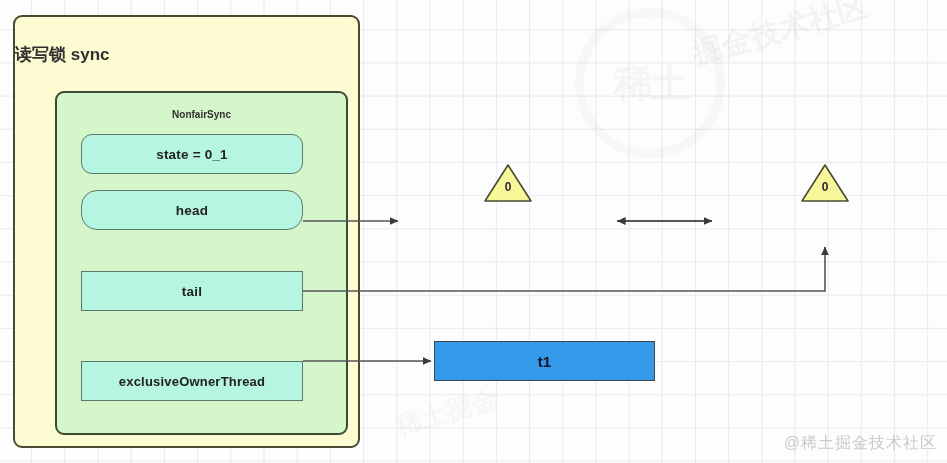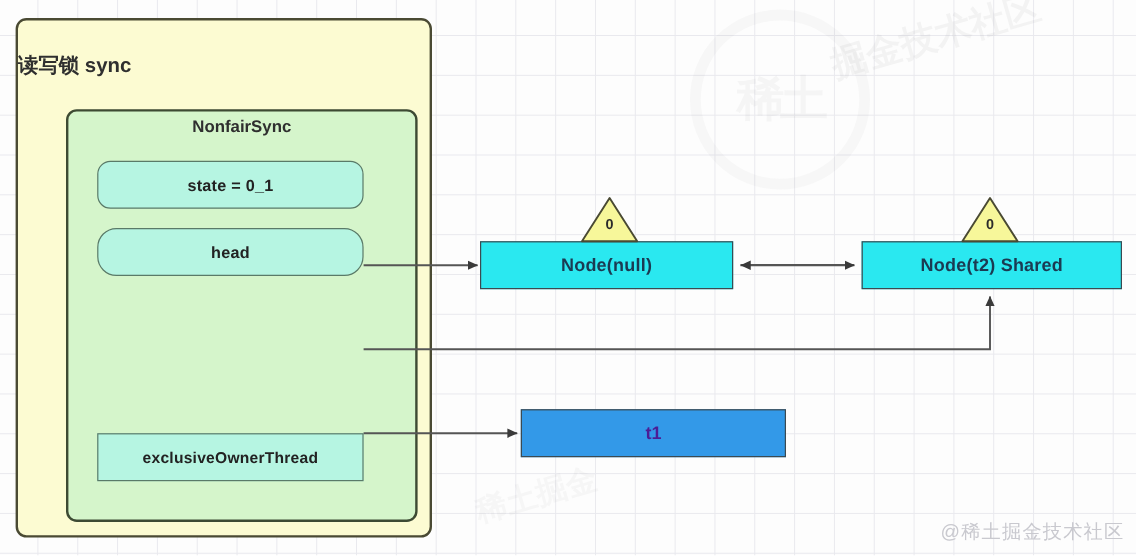--- a/index.html
+++ b/index.html
@@ -102,23 +102,23 @@
     height: 344px;
     box-sizing: border-box;
     background: #d5f5cb;
     border: 2.5px solid #3d4a33;
     border-radius: 9px;
   }
   .inner-title {
     position: absolute;
     left: 0;
     right: 0;
-    top: 4px;
+    top: 16px;
     text-align: center;
-    font-size: 14px;
+    font-size: 10px;
     font-weight: bold;
     color: #2f2f2f;
   }
 
   
   .field {
     position: absolute;
     left: 81px;
     width: 222px;
     height: 40px;
@@ -162,21 +162,21 @@
     width: 221px;
     height: 40px;
     box-sizing: border-box;
     background: #3399e8;
     border: 1.6px solid #3b4a52;
     display: flex;
     align-items: center;
     justify-content: center;
     font-size: 15px;
     font-weight: bold;
-    color: #4c1d95;
+    color: #0f172a;
   }
 
   
   .badge {
     position: absolute;
     width: 50px;
     height: 40px;
   }
   .badge-1 { left: 483px; top: 163px; }
   .badge-2 { left: 800px; top: 163px; }
@@ -214,20 +214,21 @@
   <div class="outer-box">
     <div class="outer-title">读写锁 sync</div>
 
     <div class="inner-box">
       <div class="inner-title">NonfairSync</div>
     </div>
   </div>
 
   <div class="field f-state">state = 0_1</div>
   <div class="field f-head">head</div>
+  <div class="field f-tail">tail</div>
   <div class="field f-eot">exclusiveOwnerThread</div>
 
   <svg class="connectors" viewBox="0 0 947 463">
     <defs>
       <marker id="ah" markerWidth="9" markerHeight="9" refX="8.2" refY="4.5" orient="auto" markerUnits="userSpaceOnUse">
         <path d="M0,0.6 L8.6,4.5 L0,8.4 z" fill="#3a3a3a"></path>
       </marker>
       <marker id="ah-start" markerWidth="9" markerHeight="9" refX="0.4" refY="4.5" orient="auto" markerUnits="userSpaceOnUse">
         <path d="M9,0.6 L0.4,4.5 L9,8.4 z" fill="#3a3a3a"></path>
       </marker>
@@ -243,22 +244,20 @@
 
     <g>
       <path d="M303,291 L825,291 L825,247" fill="none" stroke="#555" stroke-width="1.6" marker-end="url(#ah)"></path>
     </g>
 
     <g>
       <line x1="303" y1="361" x2="431" y2="361" stroke="#555" stroke-width="1.6" marker-end="url(#ah)"></line>
     </g>
   </svg>
 
-  <div class="node node-null">Node(null)</div>
-  <div class="node node-t2">Node(t2) Shared</div>
   <div class="node-t1">t1</div>
 
   <div class="badge badge-1">
     <svg width="50" height="40" viewBox="0 0 50 40">
       <polygon points="25,2 48,38 2,38" fill="#f7f79a" stroke="#4a4a33" stroke-width="1.6" stroke-linejoin="round"></polygon>
     </svg>
     <div class="badge-text">0</div>
   </div>
   <div class="badge badge-2">
     <svg width="50" height="40" viewBox="0 0 50 40">

